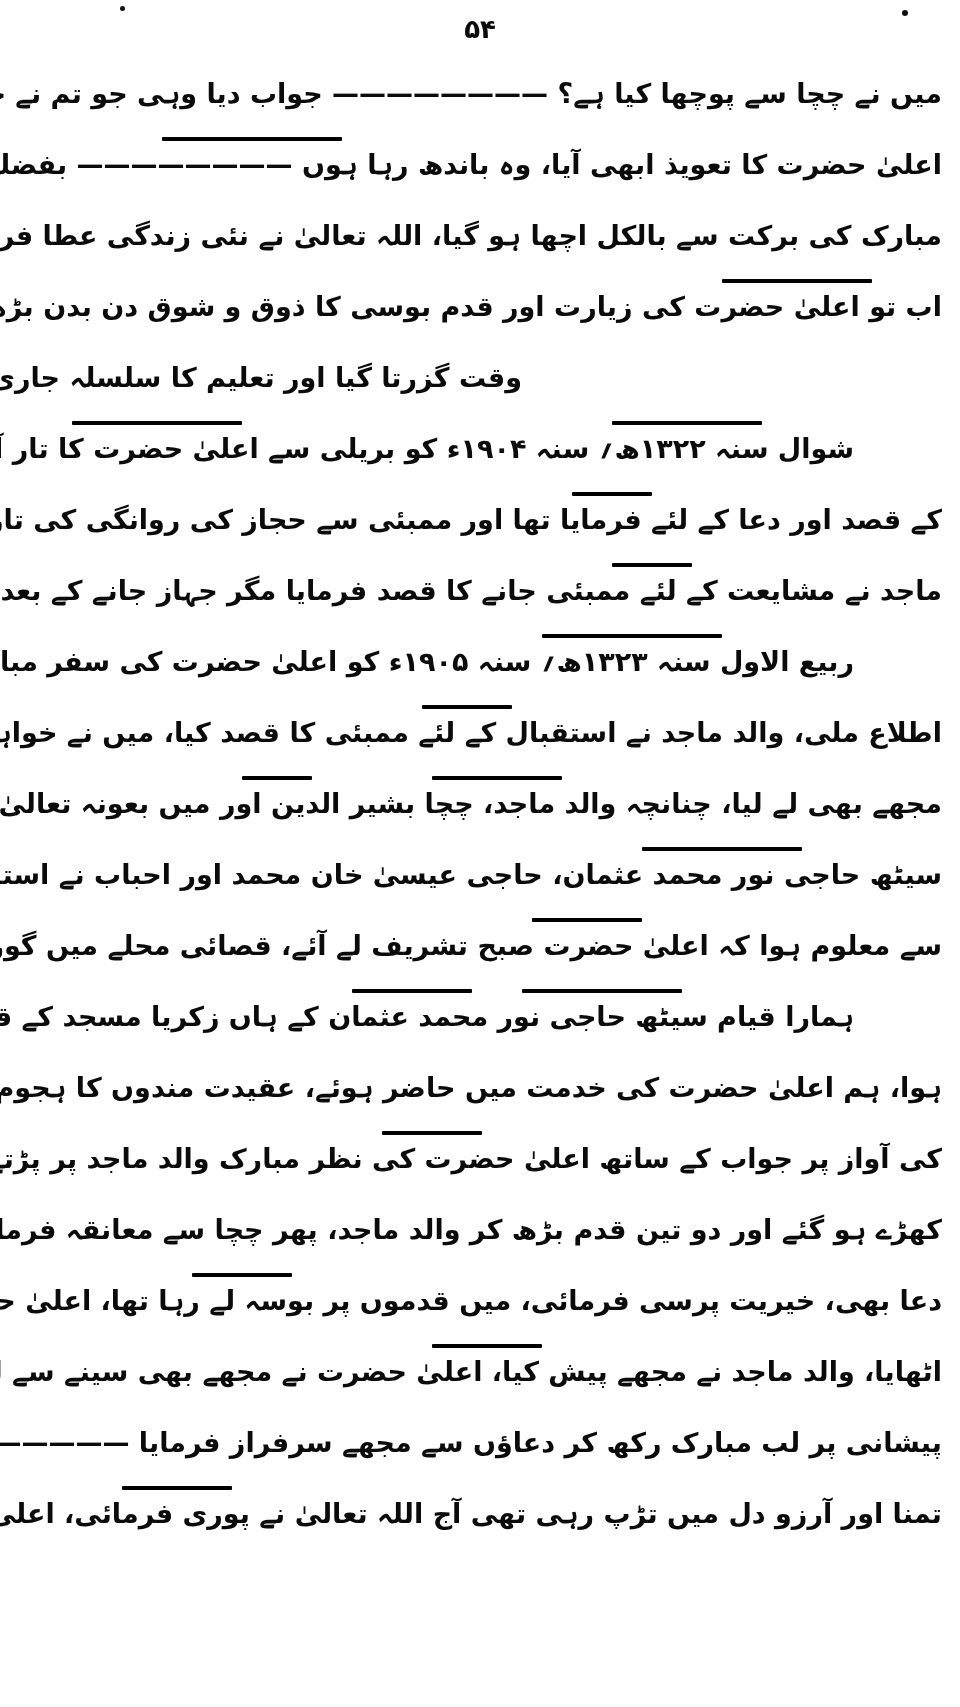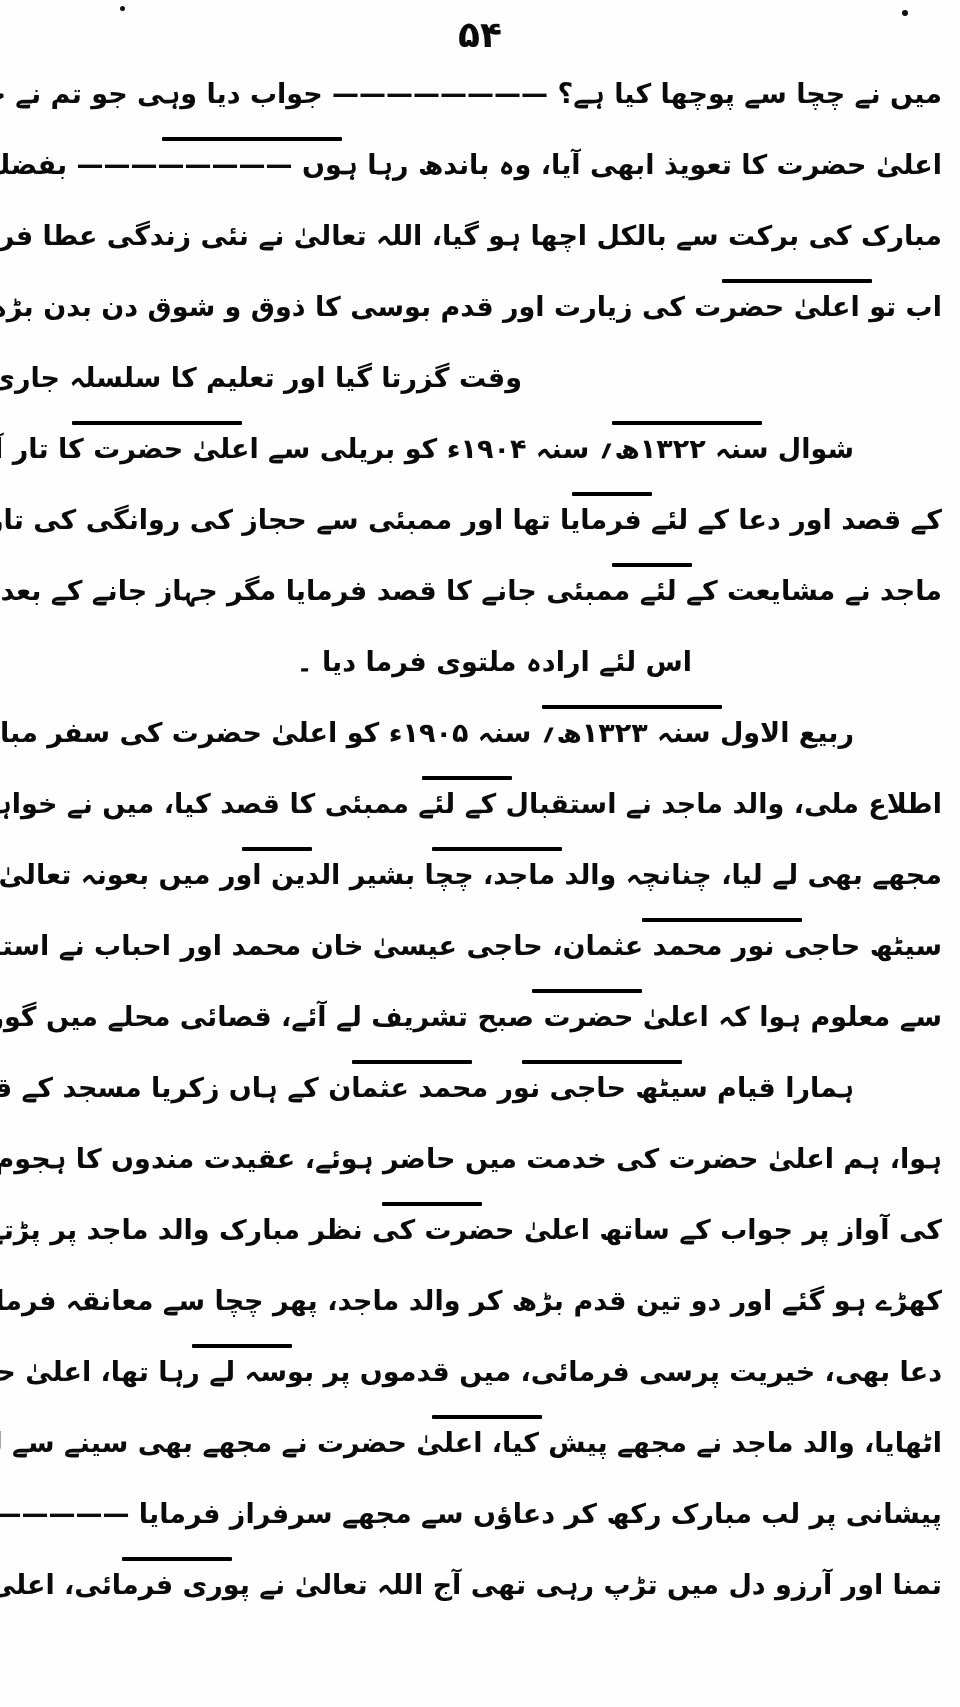--- a/index.html
+++ b/index.html
@@ -7,21 +7,21 @@
     position:relative;
     width:960px;height:1707px;
     background:#fefefe;
     overflow:hidden;
     font-family:"DejaVu Sans",sans-serif;
     color:#0b0b0b;
   }
   .page-number{
     position:absolute;top:14px;left:0;right:0;
     text-align:center;
-    font-size:36px;font-weight:700;
+    font-size:26px;font-weight:700;
     letter-spacing:6px;
   }
   .text-block{
     position:absolute;top:58px;right:18px;left:18px;
     direction:rtl;
     unicode-bidi:embed;
   }
   .line{
     position:relative;
     height:71px;line-height:71px;
@@ -82,23 +82,20 @@
       <span class="oline" style="right:700px;width:170px;"></span>
     </div>
     <div class="line">
       <span class="t">کے قصد اور دعا کے لئے فرمایا تھا اور ممبئی سے حجاز کی روانگی کی تاریخ بھی نکل چکی تھی، والد</span>
       <span class="oline" style="right:290px;width:80px;"></span>
     </div>
     <div class="line">
       <span class="t">ماجد نے مشایعت کے لئے ممبئی جانے کا قصد فرمایا مگر جہاز جانے کے بعد پہنچتے</span>
       <span class="oline" style="right:250px;width:80px;"></span>
     </div>
-    <div class="line endline ind250">
-      <span class="t">اس لئے ارادہ ملتوی فرما دیا ۔</span>
-    </div>
 
     <div class="line ind90">
       <span class="t">ربیع الاول سنہ ۱۳۲۳ھ؍ سنہ ۱۹۰۵ء کو اعلیٰ حضرت کی سفر مبارک سے مراجعت کی</span>
       <span class="oline" style="right:220px;width:180px;"></span>
     </div>
     <div class="line">
       <span class="t">اطلاع ملی، والد ماجد نے استقبال کے لئے ممبئی کا قصد کیا، میں نے خواہش کی تو</span>
       <span class="oline" style="right:430px;width:90px;"></span>
     </div>
     <div class="line">

